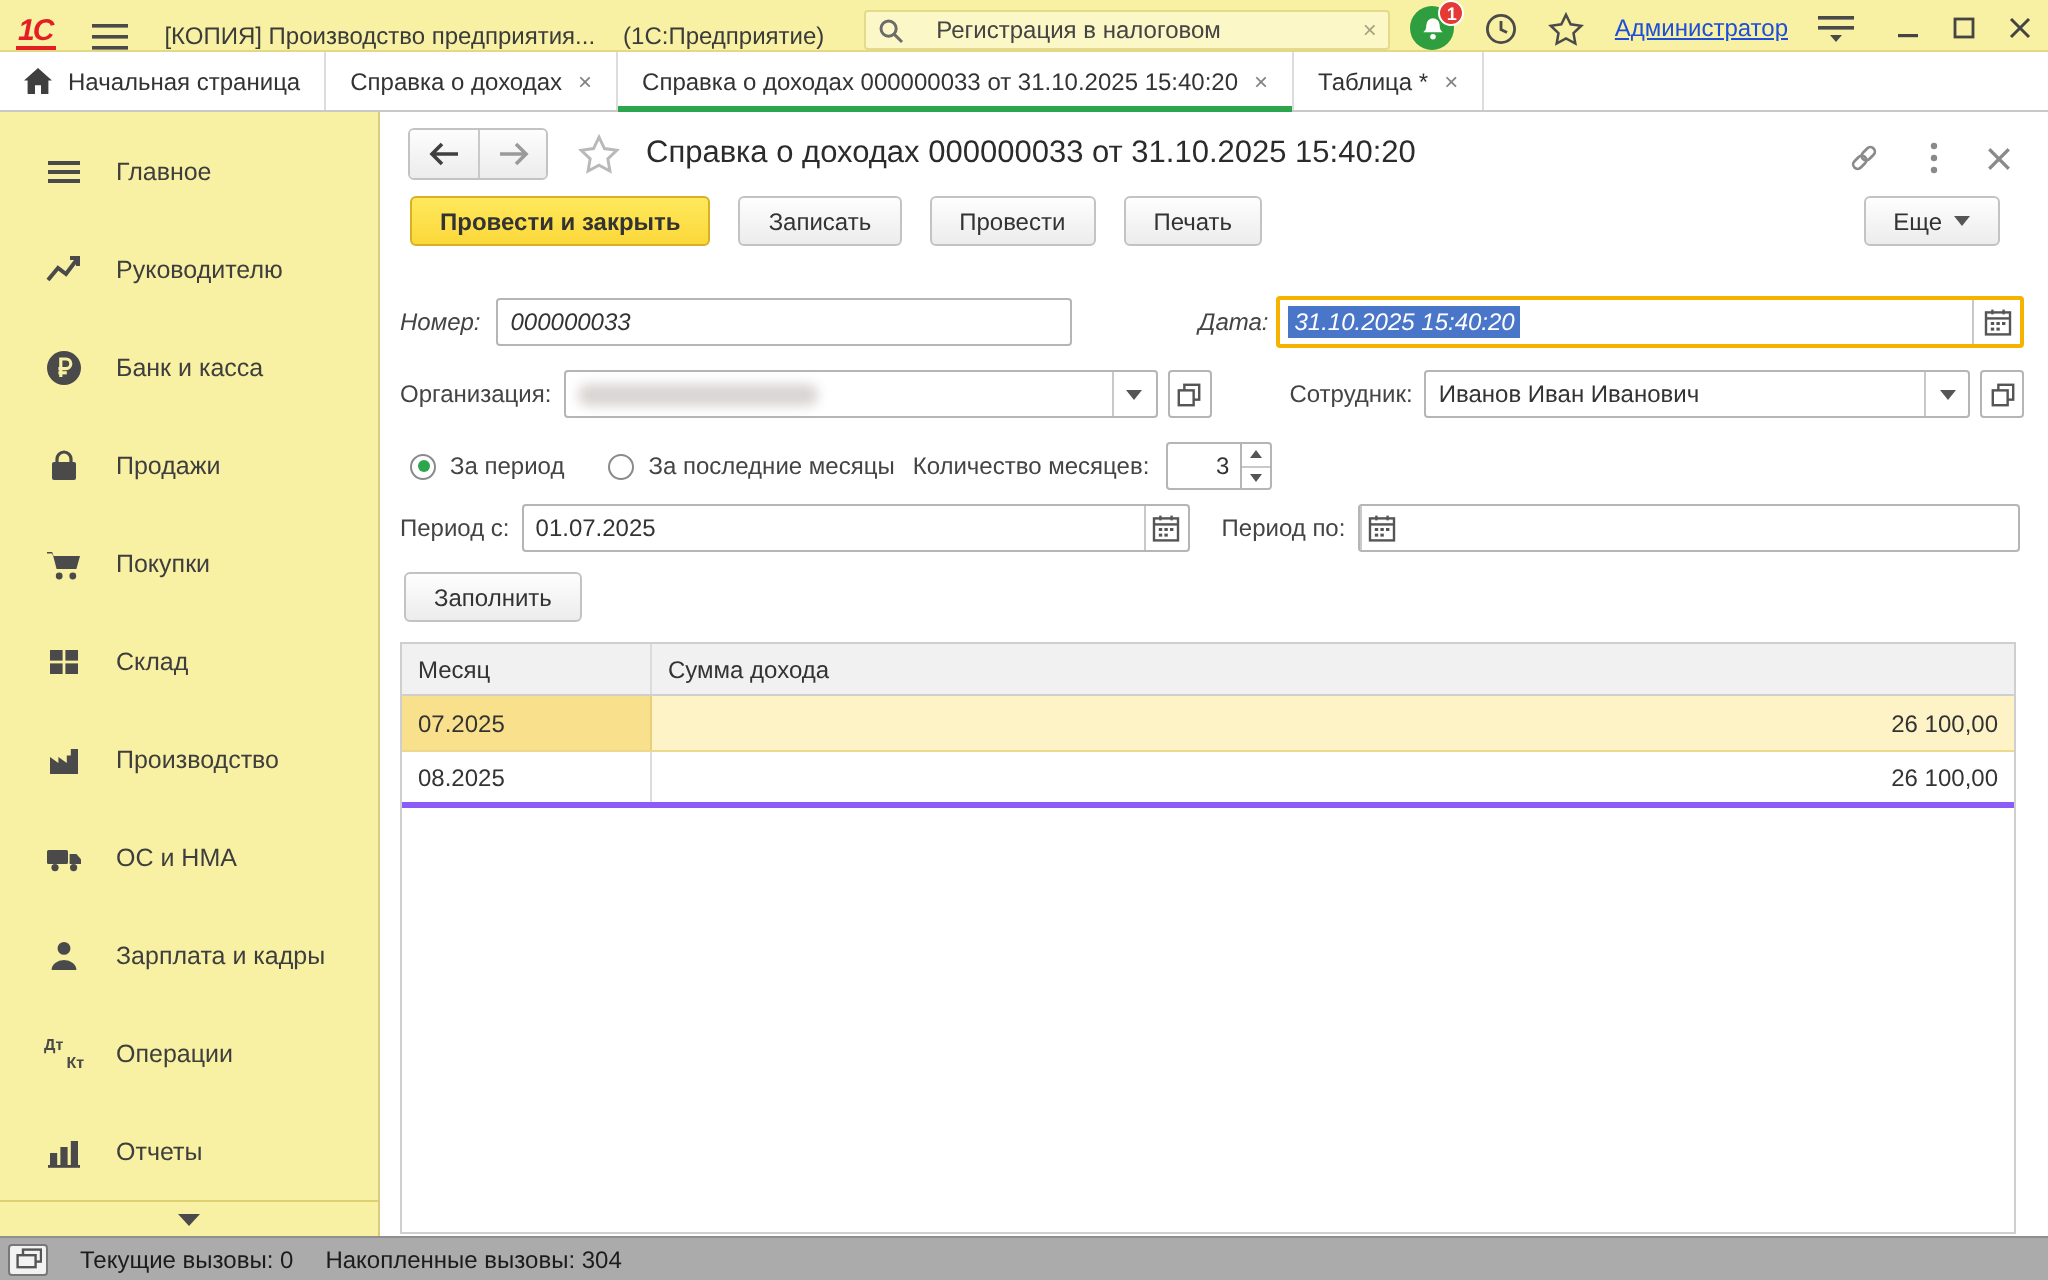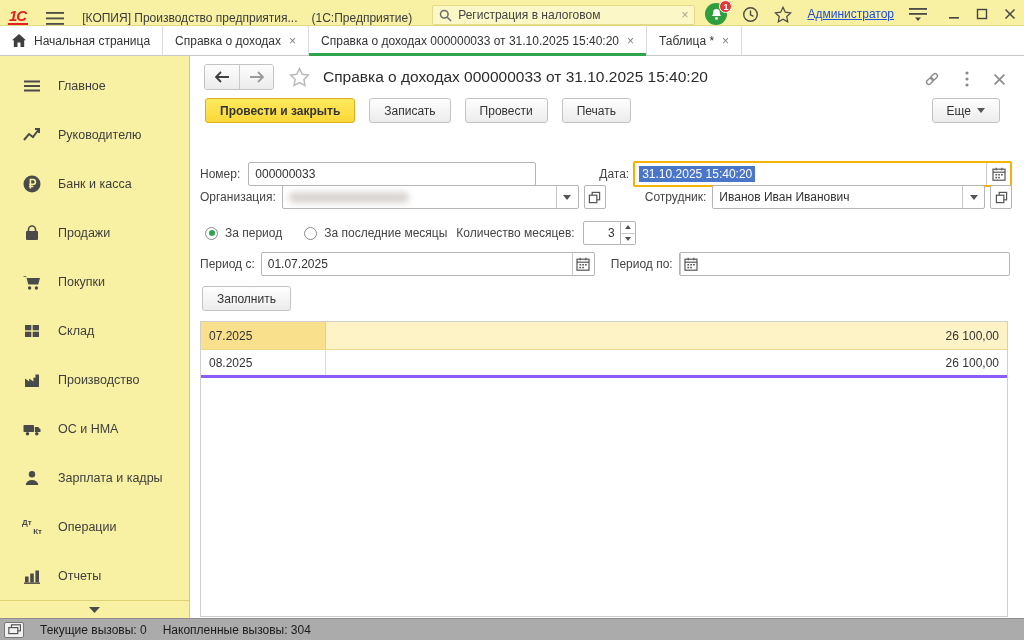--- a/index.html
+++ b/index.html
@@ -6,21 +6,21 @@
   html,body { width:1024px; height:640px; overflow:hidden; }
   body { font-family:"Liberation Sans", sans-serif; font-size:12px; color:#333; background:#fff; position:relative; }
   svg { display:block; }
 
   
   .topbar { height:26px; background:#f8f0a2; border-bottom:1px solid #e3d985; display:flex; align-items:flex-end; padding:0 8px; gap:10px; }
   .logo { color:#e31e24; font-weight:bold; font-style:italic; font-size:15px; letter-spacing:-1px; border-bottom:2px solid #e31e24; line-height:15px; padding:0 2px 0 1px; }
   .hamburger { margin-left:8px; }
   .app-title { color:#3b3b3b; margin-left:8px; white-space:nowrap; }
   .app-kind { color:#3b3b3b; margin-left:4px; white-space:nowrap; }
-  .searchbox { margin-left:10px; width:278px; height:20px; background:#fcf7c6; border:1px solid #e4da8c; border-radius:2px; display:flex; align-items:center; gap:6px; padding:0 6px; }
+  .searchbox { margin-left:10px; width:278px; height:20px; background:#fcf7c6; border:1px solid #e4da8c; border-radius:2px; display:flex; align-items:center; gap:16px; padding:0 6px; }
   .searchbox .val { color:#444; white-space:nowrap; overflow:hidden; flex:1; }
   .searchbox .clear { color:#a9a183; font-size:12px; line-height:1; }
   .topicons { margin-left:auto; display:flex; align-items:center; gap:15px; }
   .bell { position:relative; width:22px; height:22px; }
   .bell .circ { width:22px; height:22px; border-radius:50%; background:#2f9e3f; display:flex; align-items:center; justify-content:center; }
   .badge { position:absolute; top:-3px; right:-5px; min-width:13px; height:13px; background:#e53935; color:#fff; border-radius:50%; font-size:9px; line-height:13px; text-align:center; font-weight:bold; border:1px solid #fff; }
   .username { color:#1d4ed8;text-decoration:underline; }
   .winctl { display:flex; align-items:center; gap:16px; margin-left:6px; color:#444; }
 
   
@@ -378,21 +378,21 @@
       <span class="btn primary">Провести и закрыть</span>
       <span class="btn">Записать</span>
       <span class="btn">Провести</span>
       <span class="btn">Печать</span>
       <span class="btn more">
           <span>Еще</span>
           <span class="caret"></span>
         </span>
     </div>
 
-    <div class="frow" style="top:105px; left:10px; right:12px;">
+    <div class="frow" style="top:92px; left:10px; right:12px;font-style:italic;">
       <span class="lbl">Номер:</span>
       <span class="input" style="margin-left:8px; width:288px;">000000033</span>
       <span class="lbl" style="margin-left:63px;">Дата:</span>
       <span class="date-focus" style="margin-left:4px; flex:1;">
         <span class="text">
             <span class="sel">31.10.2025 15:40:20</span>
           </span>
         <span class="side">
           <svg width="14" height="14" viewBox="0 0 14 14" fill="none" stroke="#555" stroke-width="1.2">
               <rect x="1" y="2.2" width="12" height="11"></rect>
@@ -499,20 +499,24 @@
             </svg>
         </span>
       </span>
     </div>
 
     <div class="frow" style="top:230px; left:12px;">
       <span class="btn">Заполнить</span>
     </div>
 
     <div class="grid">
+      <div class="grow head">
+        <span class="gcell c-month">Месяц</span>
+        <span class="gcell c-amount">Сумма дохода</span>
+      </div>
       <div class="grow body-row row-sel">
         <span class="gcell c-month">07.2025</span>
         <span class="gcell c-amount">26 100,00</span>
       </div>
       <div class="grow body-row">
         <span class="gcell c-month">08.2025</span>
         <span class="gcell c-amount">26 100,00</span>
       </div>
     </div>
 

